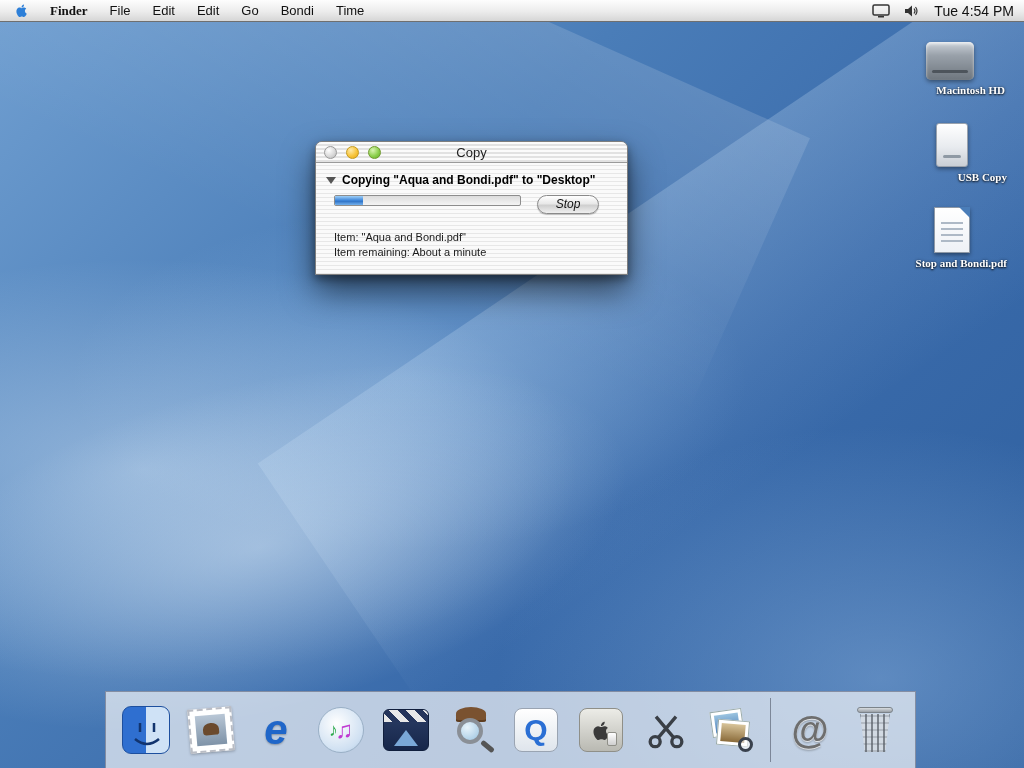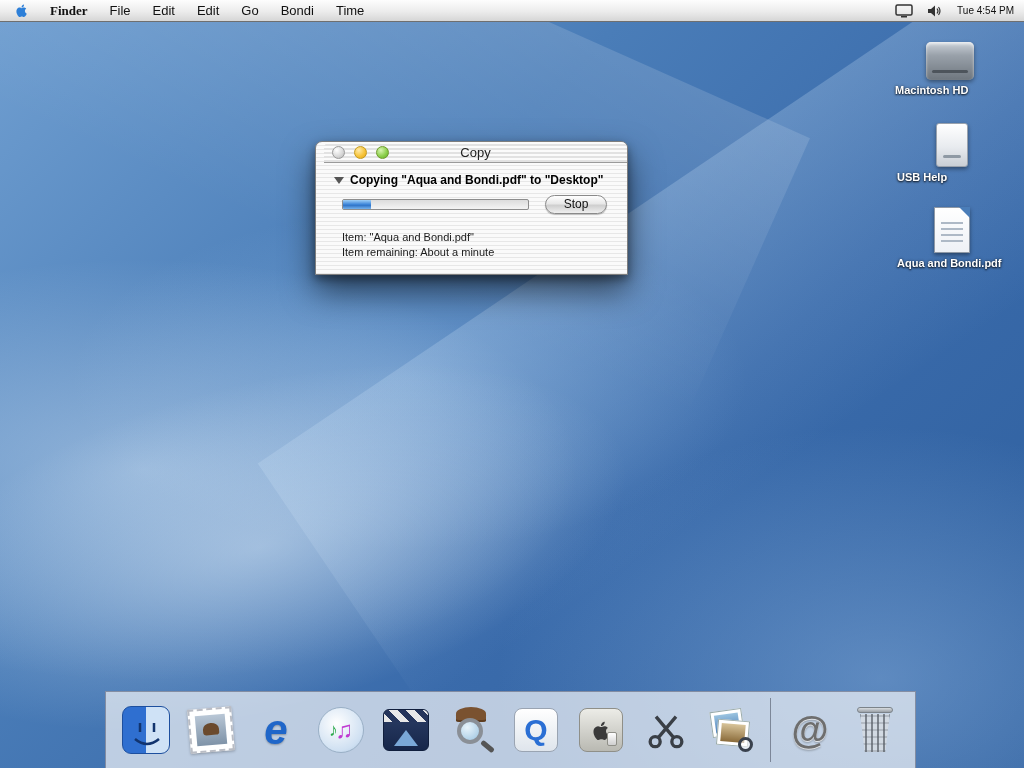--- a/index.html
+++ b/index.html
@@ -27,21 +27,21 @@
     position:absolute; left:0; top:0; width:1024px; height:22px; z-index:50;
     display:flex; align-items:center;
     background:linear-gradient(180deg, #fdfdfd 0%, #ececec 55%, #d6d6d6 100%);
     border-bottom:1px solid #6f6f6f;
     font-size:13px; color:#111;
   }
   .apple-menu { padding:0 10px 0 14px; display:flex; align-items:center; height:100%; }
   .menu-item { padding:0 11px; height:100%; display:flex; align-items:center; }
   .menu-item.app { font-weight:bold;font-family:Liberation Serif, serif; }
   .menubar-right { margin-left:auto; display:flex; align-items:center; gap:14px; padding-right:10px; }
-  .clock { font-size:10px; color:#111; white-space:nowrap; }
+  .clock { font-size:14px; color:#111; white-space:nowrap; }
 
   
   .copy-window {
     position:absolute; left:315px; top:119px; width:313px;
     border:1px solid #7e7e7e; border-radius:7px 7px 0 0;
     box-shadow:0 16px 32px rgba(0,0,0,0.55), 0 4px 10px rgba(0,0,0,0.40);
     background:repeating-linear-gradient(180deg, #fafafa 0px, #fafafa 3px, #e7e7e7 3px, #e7e7e7 4px);
   }
   .titlebar {
     height:21px; position:relative; border-radius:6px 6px 0 0;
@@ -54,40 +54,40 @@
   .tl-close { background:radial-gradient(circle at 35% 30%, #ffffff, #dadada 55%, #b5b5b5); border:1px solid #9a9a9a; }
   .tl-min   { background:radial-gradient(circle at 35% 30%, #ffeaa9, #f7c53d 55%, #e5a414); border:1px solid #c49a1e; }
   .tl-zoom  { background:radial-gradient(circle at 35% 30%, #d9f5b2, #8ed04e 55%, #5fae24); border:1px solid #6f9a2c; }
   .window-title { flex:1; text-align:center; font-size:13px; color:#222; }
 
   .win-content { padding:10px 0 14px 0; }
   .copy-header { display:flex; align-items:center; gap:6px; margin:0 10px; }
   .disclosure { width:0; height:0; border-left:5px solid transparent; border-right:5px solid transparent; border-top:7px solid #555; }
   .copy-header-text { font-size:12px; font-weight:bold; color:#000; white-space:nowrap; }
 
-  .progress-row { display:flex; align-items:center; margin:8px 12px 0 18px; }
+  .progress-row { display:flex; align-items:flex-start; margin:8px 12px 0 18px;font-style:italic; }
   .progress-track {
     width:187px; height:11px; border:1px solid #8d8d8d; border-radius:2px;
     background:linear-gradient(180deg, #dcdcdc, #f4f4f4); overflow:hidden;
   }
   .progress-fill {
     height:100%;
     background:linear-gradient(180deg, #9fd0f8 0%, #3c84d8 50%, #2a6fc4 55%, #74b2ee 100%);
   }
   .stop-button {
     margin-left:16px; min-width:62px; height:19px; border-radius:10px;
     border:1px solid #8a8a8a; font-size:12px; color:#111; text-align:center; line-height:17px;
     background:linear-gradient(180deg, #ffffff 0%, #e8e8e8 45%, #cfcfcf 55%, #efefef 100%);
     box-shadow:0 1px 1px rgba(0,0,0,0.25);
     cursor:default;
   }
   .copy-details { margin:16px 0 0 18px; font-size:11px; color:#1a1a1a; line-height:15px; }
 
   
-  .desk-icon { position:absolute; width:110px; text-align:left; }
+  .desk-icon { position:absolute; width:110px; text-align:right;font-family:Liberation Serif, serif; }
   .desk-icon .glyph { display:flex; justify-content:center; align-items:flex-end; height:48px; margin-bottom:4px; }
   .desk-label { font-size:11px; font-weight:bold; color:#fff; text-shadow:0 1px 2px rgba(0,0,0,0.85), 0 0 3px rgba(0,0,0,0.5); }
 
   .hd-body { width:48px; height:38px; border-radius:5px; position:relative;
     background:linear-gradient(180deg, #cdd3da 0%, #99a1aa 35%, #6e767e 100%);
     box-shadow:inset 0 2px 3px rgba(255,255,255,0.65), 0 2px 4px rgba(0,0,0,0.4); }
   .hd-body::after { content:""; position:absolute; left:6px; bottom:7px; width:36px; height:3px; background:#4d545b; border-radius:2px; }
 
   .usb-body { width:32px; height:44px; border-radius:3px; position:relative;
     background:linear-gradient(180deg, #ffffff 0%, #e8ebef 55%, #c9ced5 100%);
@@ -200,30 +200,30 @@
 <div class="desk-icon" style="left:895px; top:32px;">
   <div class="glyph">
       <div class="hd-body"></div>
     </div>
   <div class="desk-label">Macintosh HD</div>
 </div>
 <div class="desk-icon" style="left:897px; top:119px;">
   <div class="glyph">
       <div class="usb-body"></div>
     </div>
-  <div class="desk-label">USB Help</div>
+  <div class="desk-label">USB Copy</div>
 </div>
 <div class="desk-icon" style="left:897px; top:205px;">
   <div class="glyph">
       <div class="pdf-body"></div>
     </div>
-  <div class="desk-label">Aqua and Bondi.pdf</div>
-</div>
-
-<div class="copy-window" style="top:141px;padding-left:8px;">
+  <div class="desk-label">Stop and Bondi.pdf</div>
+</div>
+
+<div class="copy-window" style="top:141px;">
   <div class="titlebar">
     <div class="traffic-lights">
       <div class="tl tl-close"></div>
       <div class="tl tl-min"></div>
       <div class="tl tl-zoom"></div>
     </div>
     <div class="window-title">Copy</div>
   </div>
   <div class="win-content">
     <div class="copy-header">

